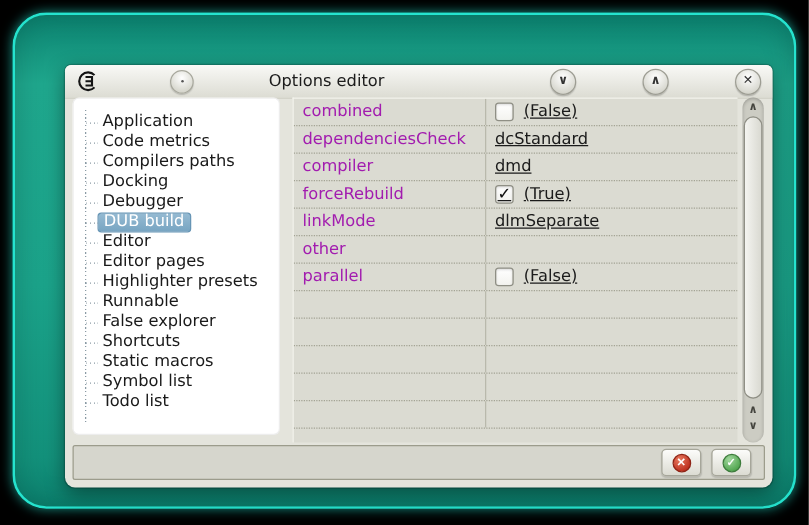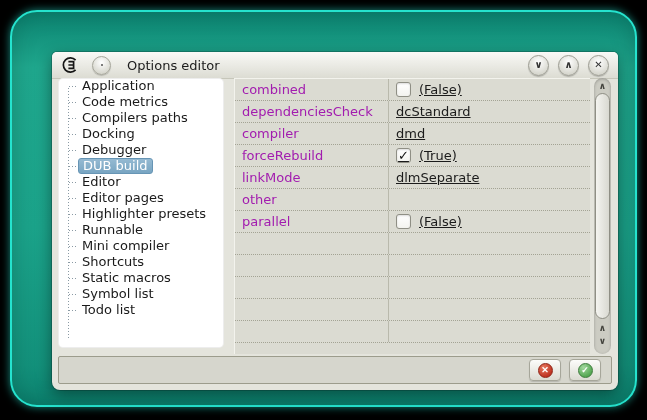--- a/index.html
+++ b/index.html
@@ -17,21 +17,21 @@
   }
   .window {
     position:absolute; left:40px; top:40px; width:566px; height:338px;
     background:#E4E4DC; border-radius:5px 5px 8px 8px;
     box-shadow:0 5px 16px rgba(0,0,0,.42), 0 0 0 1px rgba(0,0,0,.18);
   }
   
   .titlebar {
     height:26px; display:flex; align-items:center; padding:0 9px;
     background:linear-gradient(#F9F9F6,#DCDCD3);
-    border-radius:5px 5px 0 0; border-bottom:1px solid #c6c6ba;
+    border-radius:5px 5px 0 0; border-bottom:1px solid #c6c6ba;gap:44px;
   }
   .app-icon { width:18px; height:18px; flex:none; }
   .menu-btn {
     width:17px; height:17px; margin-left:13px; flex:none; border-radius:50%;
     background:radial-gradient(circle at 50% 32%,#ffffff,#d7d7ce 75%);
     border:1px solid #a7a79c; box-shadow:0 1px 1px rgba(0,0,0,.18);
     display:flex; align-items:center; justify-content:center; cursor:pointer;
   }
   .menu-btn .dot { width:2px; height:2px; border-radius:50%; background:#555; }
   .title { margin-left:16px; font-size:13px; color:#1c1c1c; }
@@ -41,21 +41,21 @@
     background:radial-gradient(circle at 50% 32%,#ffffff,#d5d5cc 78%);
     border:1px solid #9d9d93; box-shadow:0 1px 1px rgba(0,0,0,.2);
     display:flex; align-items:center; justify-content:center;
     font-size:10px; font-weight:bold; color:#333; cursor:pointer; line-height:1;
   }
   
   .tree {
     position:absolute; left:6px; top:26px; width:166px; height:270px;
     background:#FFFFFF; border-radius:5px;
     box-shadow:inset 0 0 0 1px rgba(0,0,0,.07);
-    padding-top:0; box-sizing:border-box; overflow:hidden;
+    padding-top:12px; box-sizing:border-box; overflow:hidden;
   }
   .tree-guide {
     position:absolute; left:10px; top:10px; width:1px; height:250px;
     background:repeating-linear-gradient(to bottom,#8a9aa4 0,#8a9aa4 1px,transparent 1px,transparent 3px);
   }
   .tree-item {
     position:relative; height:16px; line-height:16px; padding-left:24px;
     font-size:13px; color:#1a1a1a; white-space:nowrap; cursor:pointer;
   }
   .tree-item::before {
@@ -180,21 +180,21 @@
   <div class="tree-item selected"><span class="tree-label">DUB build</span></div>
 
   <div class="tree-item"><span class="tree-label">Editor</span></div>
 
   <div class="tree-item"><span class="tree-label">Editor pages</span></div>
 
   <div class="tree-item"><span class="tree-label">Highlighter presets</span></div>
 
   <div class="tree-item"><span class="tree-label">Runnable</span></div>
 
-  <div class="tree-item"><span class="tree-label">Mini compiler</span></div>
+  <div class="tree-item"><span class="tree-label">False explorer</span></div>
 
 
   <div class="tree-item"><span class="tree-label">Shortcuts</span></div>
 
   <div class="tree-item"><span class="tree-label">Static macros</span></div>
 
   <div class="tree-item"><span class="tree-label">Symbol list</span></div>
 
   <div class="tree-item"><span class="tree-label">Todo list</span></div>
 </div>

